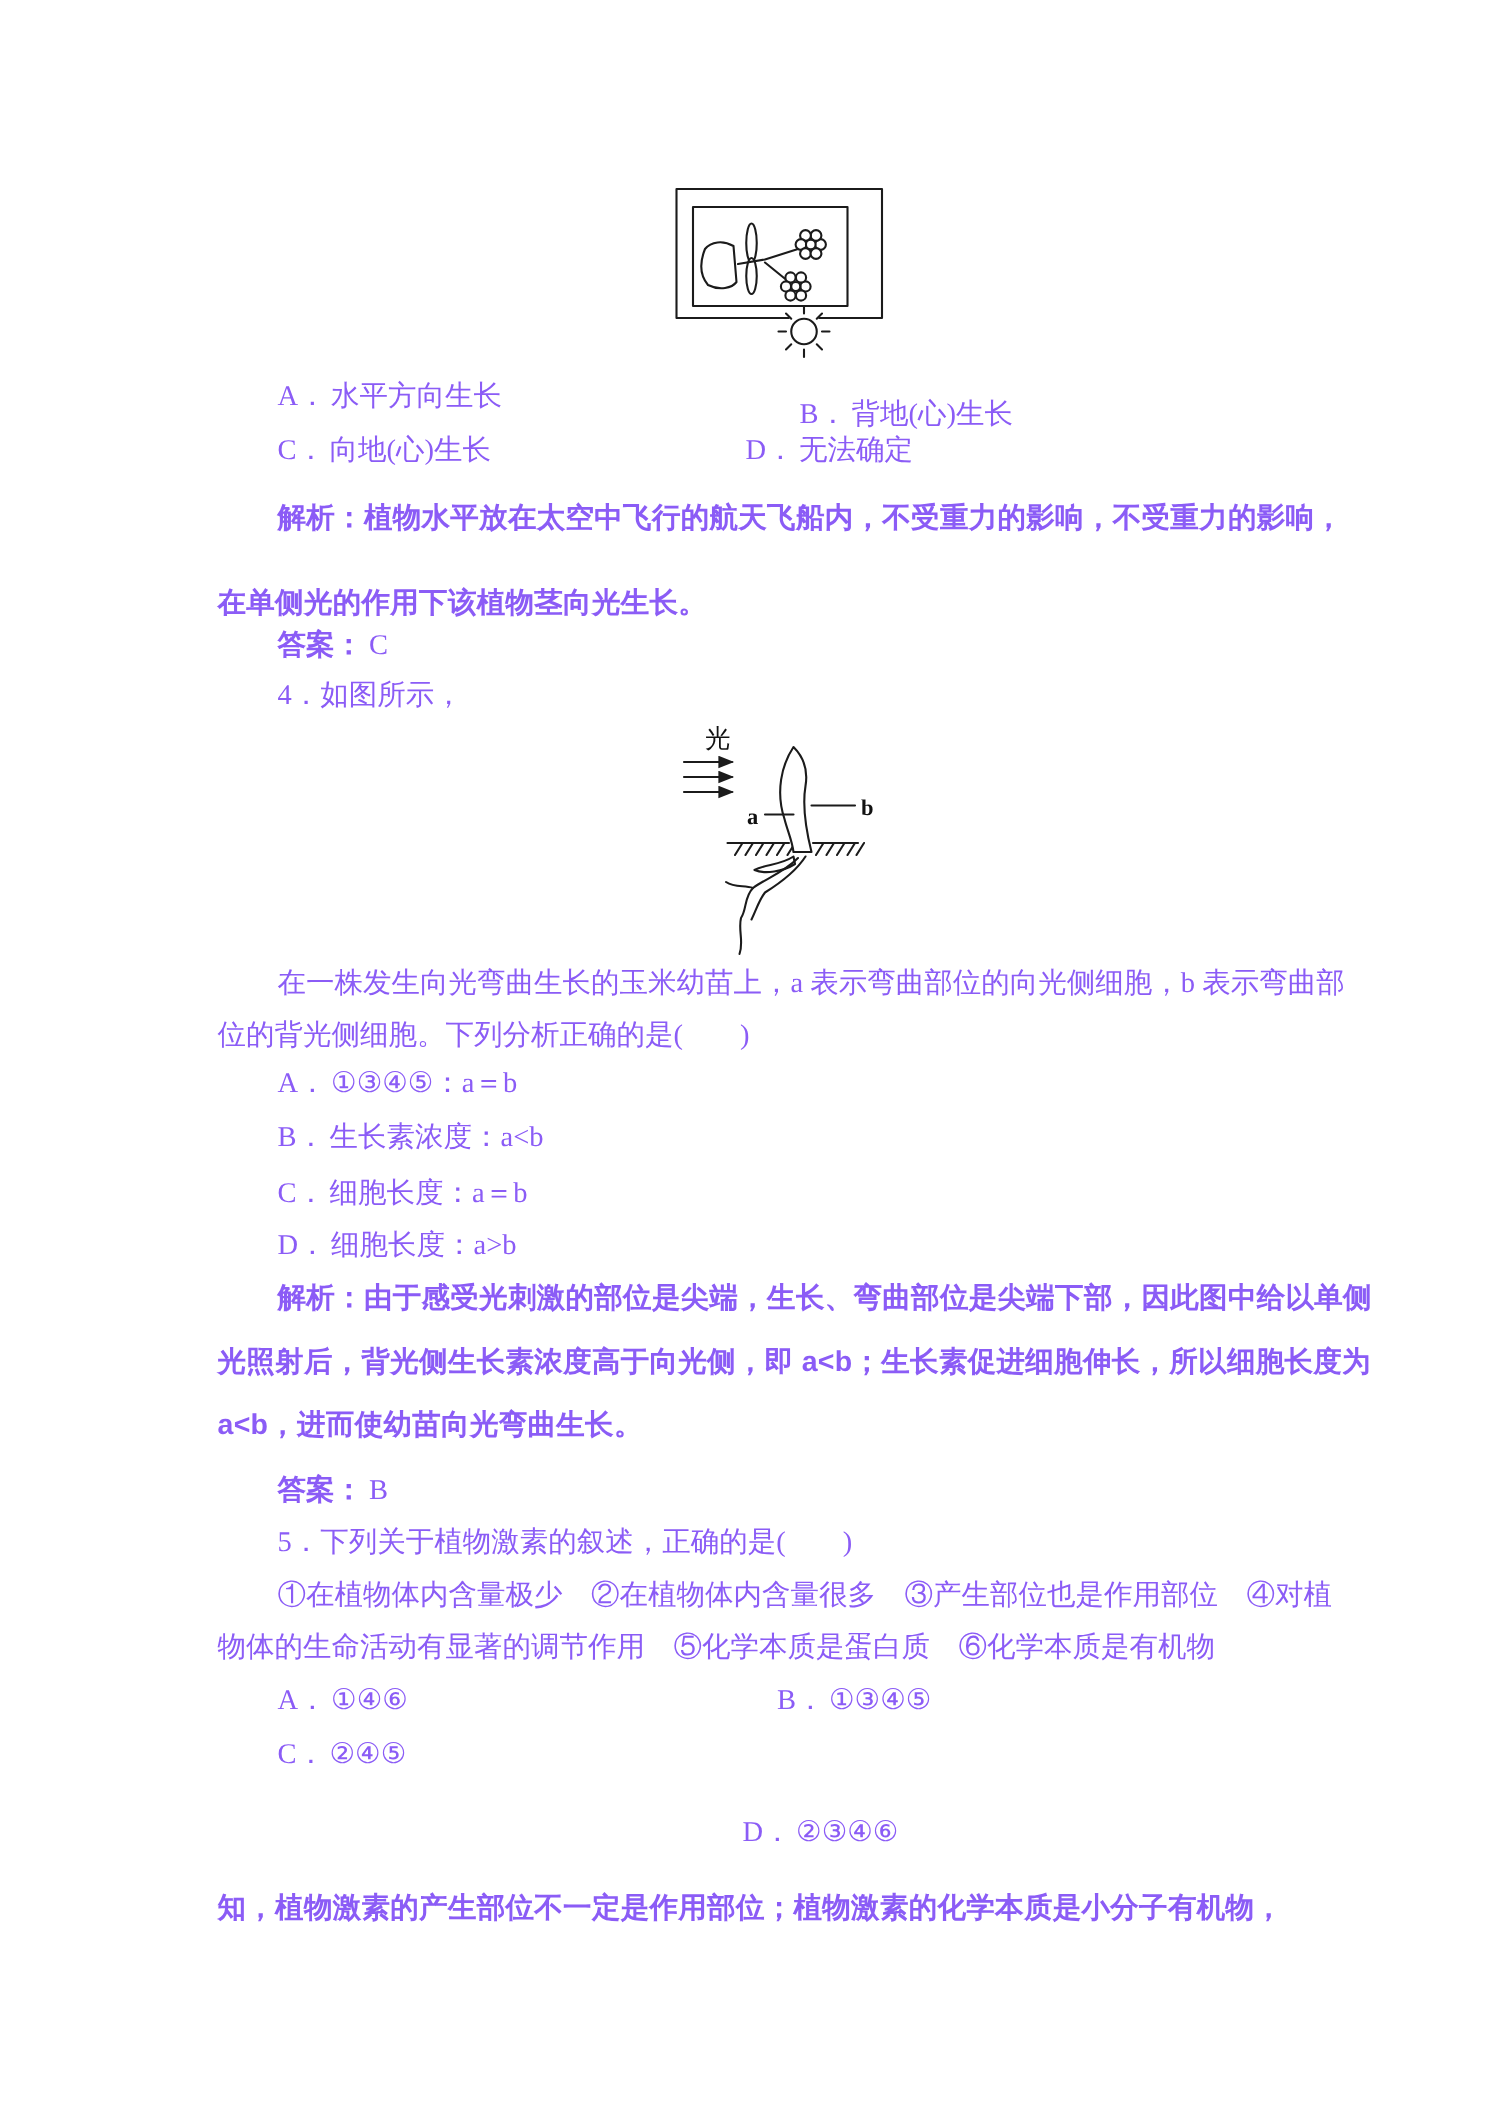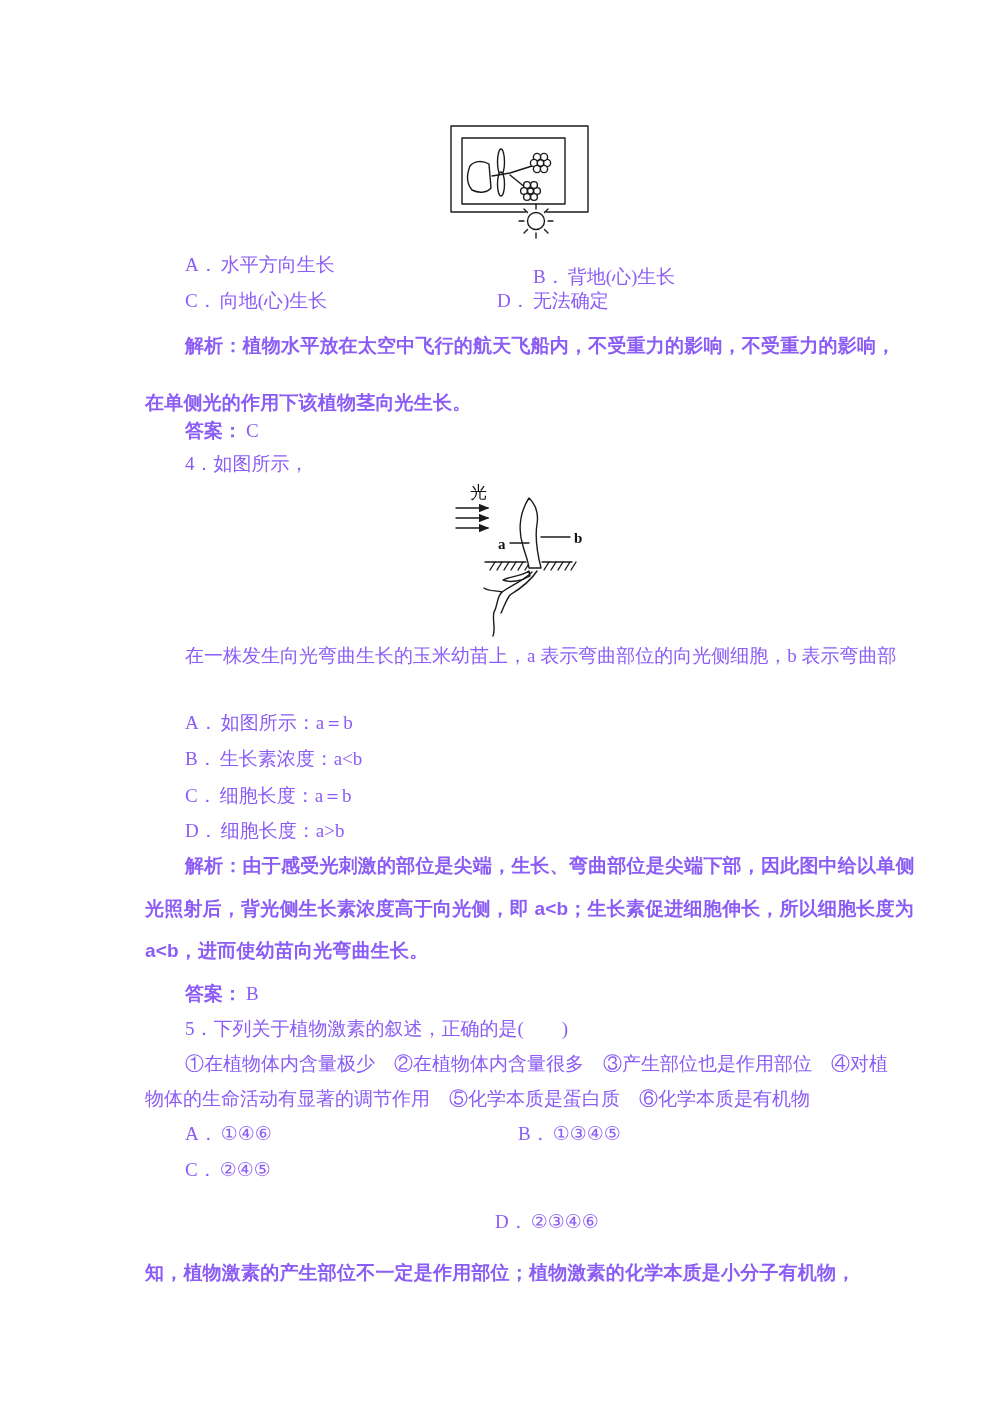--- a/index.html
+++ b/index.html
@@ -110,22 +110,23 @@
     <text class="figtext" x="134" y="63" font-size="15" font-weight="bold">b</text>
     <g>
       <path class="skw" d="M89,91 C80,97 70,96 63,100 C70,103 82,101 90,96 Z"></path>
       <path class="sk" d="M92,92 C82,102 70,106 62,112 C56,118 58,126 54,132 C52,140 56,148 53,156"></path>
       <path class="sk" d="M97,91 C90,102 78,110 70,115 C66,120 64,127 61,133"></path>
       <path class="sk" d="M62,112 C56,110 50,112 44,108"></path>
     </g>
   </svg>
 
   <div class="line" id="q4i1">在一株发生向光弯曲生长的玉米幼苗上，a 表示弯曲部位的向光侧细胞，b 表示弯曲部</div>
+  <div class="line" id="q4i2">位的背光侧细胞。下列分析正确的是(　　)</div>
 
-  <div class="line" id="q4a"><span class="optl">A．</span><span>如图所示：a＝b</span></div>
+  <div class="line" id="q4a"><span class="optl">A．</span><span>①③④⑤：a＝b</span></div>
   <div class="line" id="q4b"><span class="optl">B．</span><span>生长素浓度：a&lt;b</span></div>
   <div class="line" id="q4c"><span class="optl">C．</span><span>细胞长度：a＝b</span></div>
   <div class="line" id="q4d"><span class="optl">D．</span><span>细胞长度：a&gt;b</span></div>
 
   <div class="line sans" id="a2l1"><span class="b">解析：</span><span>由于感受光刺激的部位是尖端，生长、弯曲部位是尖端下部，因此图中给以单侧</span></div>
   <div class="line sans" id="a2l3">a&lt;b，进而使幼苗向光弯曲生长。</div>
   <div class="line sans" id="a2l2">光照射后，背光侧生长素浓度高于向光侧，即 a&lt;b；生长素促进细胞伸长，所以细胞长度为</div>
   <div class="line" id="ans2"><span class="b">答案：</span><span class="ansv">B</span></div>
 
   <div class="line" id="q5h"><span>5．</span><span>下列关于植物激素的叙述，正确的是(　　)</span></div>

